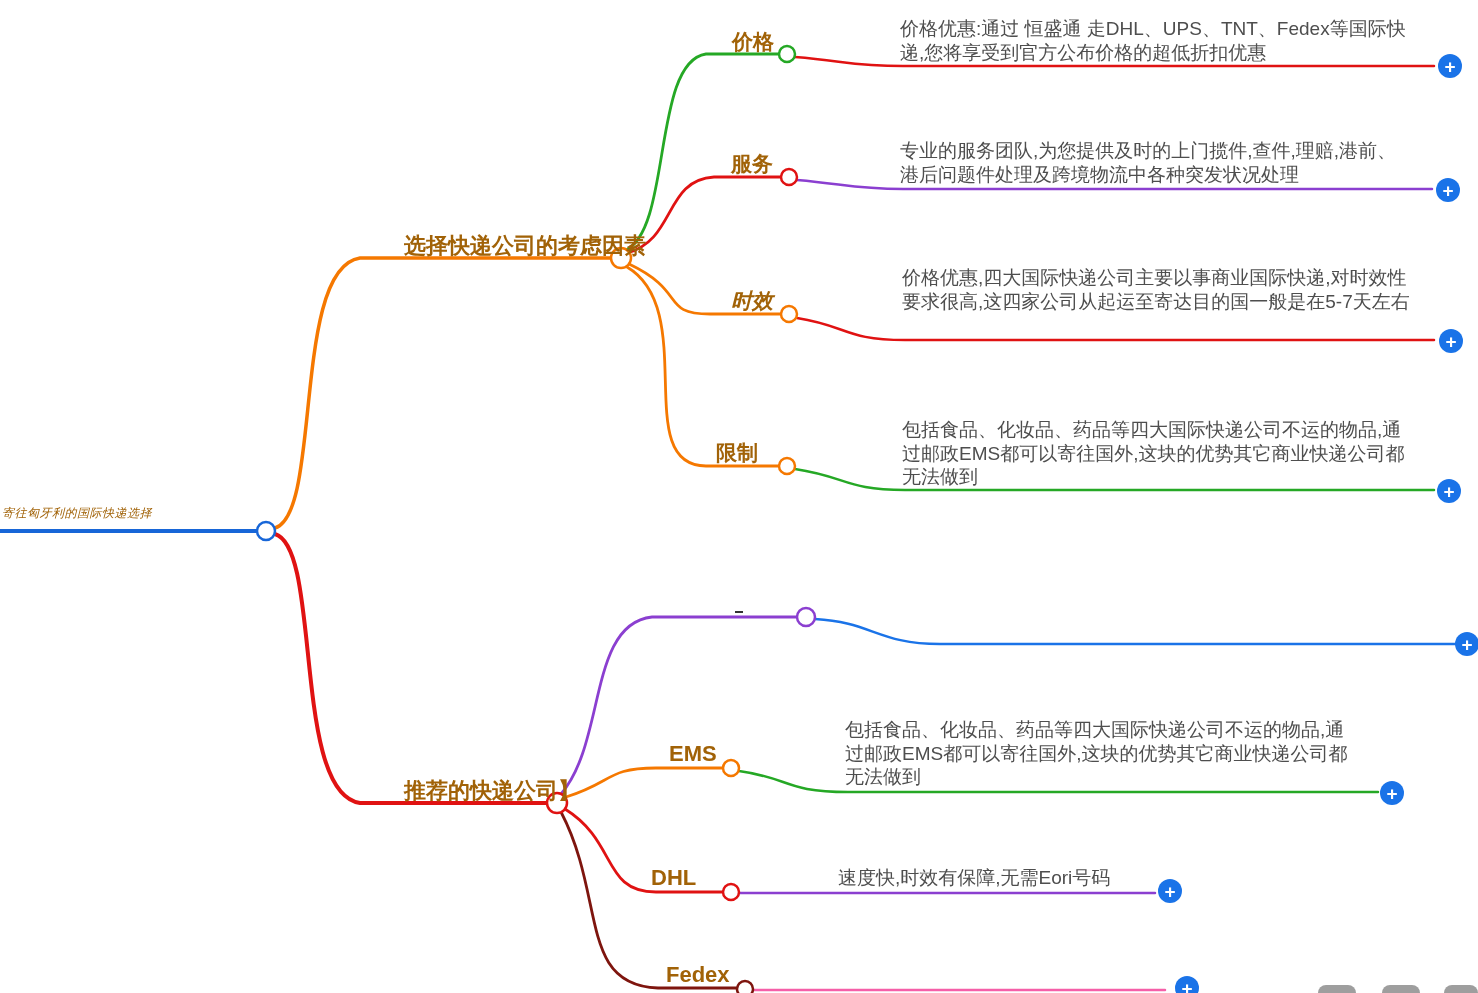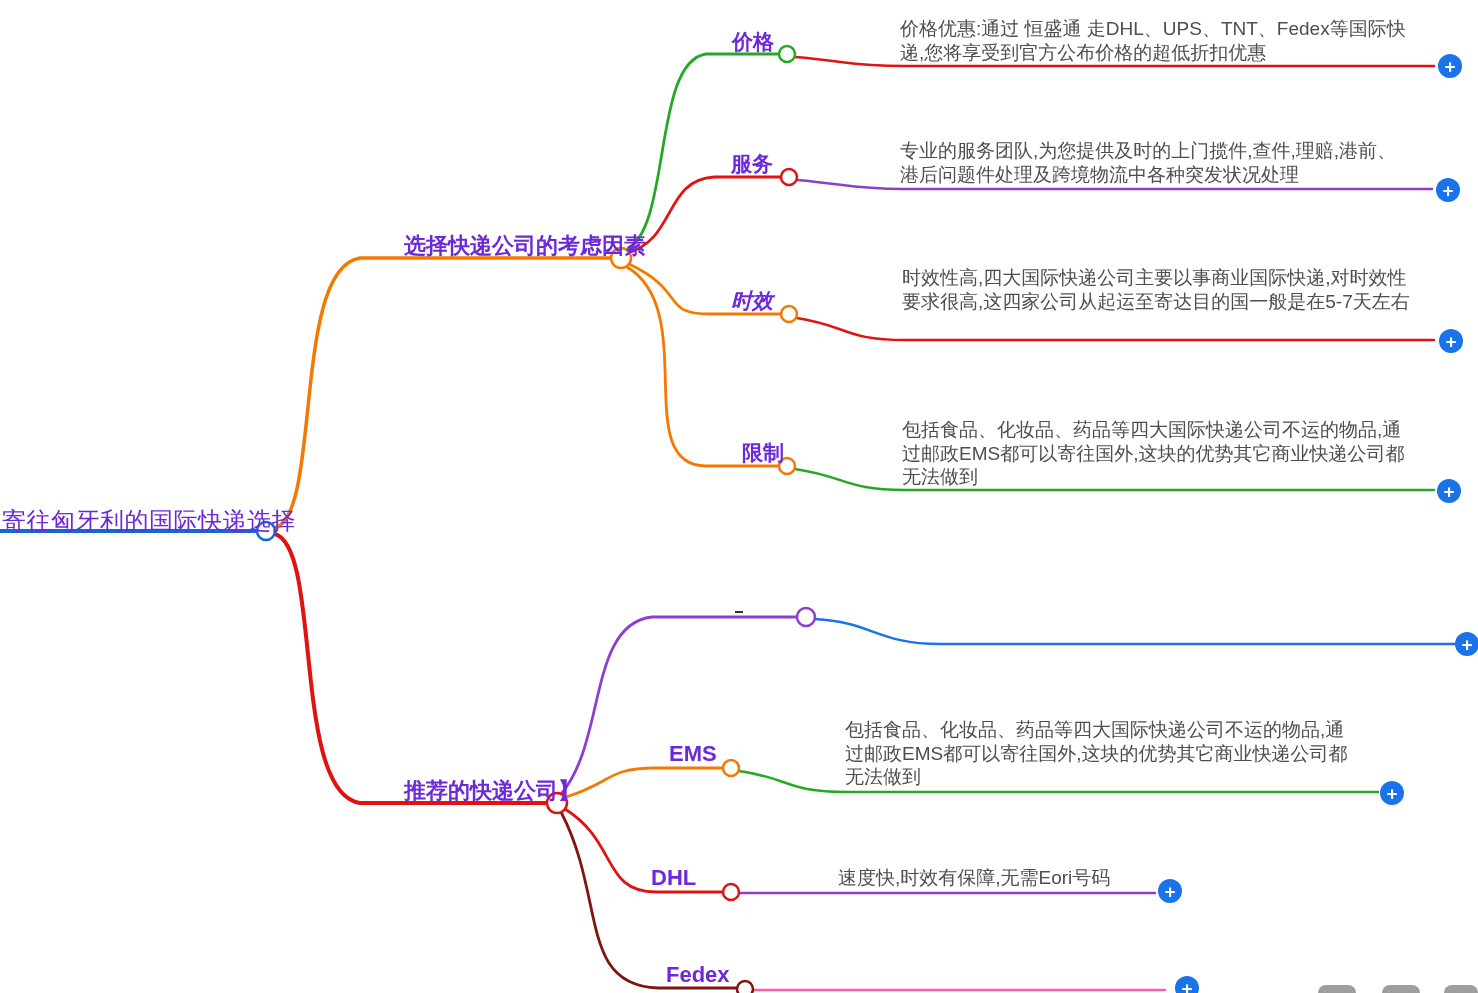--- a/index.html
+++ b/index.html
@@ -1,22 +1,22 @@
 <!DOCTYPE html>
 <html><head>
 <meta charset="utf-8">
 <style>
   html,body{margin:0;padding:0;background:#fff;}
   #canvas{
     position:relative;width:1478px;height:993px;overflow:hidden;background:#ffffff;
     font-family:"Liberation Sans","DejaVu Sans",sans-serif;
   }
   #edges{position:absolute;left:0;top:0;width:1478px;height:993px;}
-  .lbl{position:absolute;white-space:nowrap;color:#6d28d9;}
-  .root-lbl{font-size:24px;letter-spacing:0.5px;}
+  .lbl{position:absolute;white-space:nowrap;color:#a16207;}
+  .root-lbl{font-size:12px;letter-spacing:0.5px;font-style:italic;}
   .branch-lbl{font-size:22px;font-weight:700;margin-left:30px;}
   .sub-lbl{font-size:21px;font-weight:700;}
   .latin-lbl{font-size:22px;font-weight:700;}
   .leaf{
     position:absolute;font-size:19px;line-height:23.5px;color:#4e4e4e;
     white-space:normal;word-break:break-all;
   }
   .leaf.center{text-align:center;}
   .plus{
     position:absolute;width:24px;height:24px;border-radius:50%;
@@ -71,28 +71,28 @@
     <circle cx="731" cy="892" r="8" fill="#ffffff" stroke="#e01212" stroke-width="2.5"></circle>
     <circle cx="745" cy="989" r="8" fill="#ffffff" stroke="#7e150e" stroke-width="2.5"></circle>
   </svg>
 
   <div class="lbl root-lbl" style="left:2px;top:505px;">寄往匈牙利的国际快递选择</div>
   <div class="lbl branch-lbl" style="left:374px;top:231px;">选择快递公司的考虑因素</div>
   <div class="lbl branch-lbl" style="left:374px;top:776px;">推荐的快递公司】</div>
   <div class="lbl sub-lbl" style="left:732px;top:28px;">价格</div>
   <div class="lbl sub-lbl" style="left:731px;top:150px;">服务</div>
   <div class="lbl sub-lbl" style="left:731px;top:287px;font-style:italic;">时效</div>
-  <div class="lbl sub-lbl" style="left:742px;top:439px;">限制</div>
+  <div class="lbl sub-lbl" style="left:716px;top:439px;">限制</div>
   <div class="lbl latin-lbl" style="left:669px;top:741px;">EMS</div>
   <div class="lbl latin-lbl" style="left:651px;top:865px;">DHL</div>
   <div class="lbl latin-lbl" style="left:666px;top:962px;">Fedex</div>
 
   <div class="leaf" style="left:900px;top:17px;width:515px;">价格优惠:通过  恒盛通  走DHL、UPS、TNT、Fedex等国际快递,您将享受到官方公布价格的超低折扣优惠</div>
   <div class="leaf" style="left:900px;top:139px;width:515px;">专业的服务团队,为您提供及时的上门揽件,查件,理赔,港前、港后问题件处理及跨境物流中各种突发状况处理</div>
-  <div class="leaf" style="left:902px;top:266px;width:515px;">时效性高,四大国际快递公司主要以事商业国际快递,对时效性要求很高,这四家公司从起运至寄达目的国一般是在5-7天左右</div>
+  <div class="leaf" style="left:902px;top:266px;width:515px;">价格优惠,四大国际快递公司主要以事商业国际快递,对时效性要求很高,这四家公司从起运至寄达目的国一般是在5-7天左右</div>
   <div class="leaf" style="left:902px;top:418px;width:515px;">包括食品、化妆品、药品等四大国际快递公司不运的物品,通过邮政EMS都可以寄往国外,这块的优势其它商业快递公司都无法做到</div>
   <div class="leaf" style="left:845px;top:718px;width:515px;">包括食品、化妆品、药品等四大国际快递公司不运的物品,通过邮政EMS都可以寄往国外,这块的优势其它商业快递公司都无法做到</div>
   <div class="leaf" style="left:838px;top:866px;width:330px;">速度快,时效有保障,无需Eori号码</div>
   <div class="leaf" style="left:860px;top:961px;width:220px;margin-top:37px;">速度适中,价格有优势</div>
 
   <div class="plus" style="left:1438px;top:54px;">+</div>
   <div class="plus" style="left:1436px;top:178px;">+</div>
   <div class="plus" style="left:1439px;top:329px;">+</div>
   <div class="plus" style="left:1437px;top:479px;">+</div>
   <div class="plus" style="left:1455px;top:632px;">+</div>

